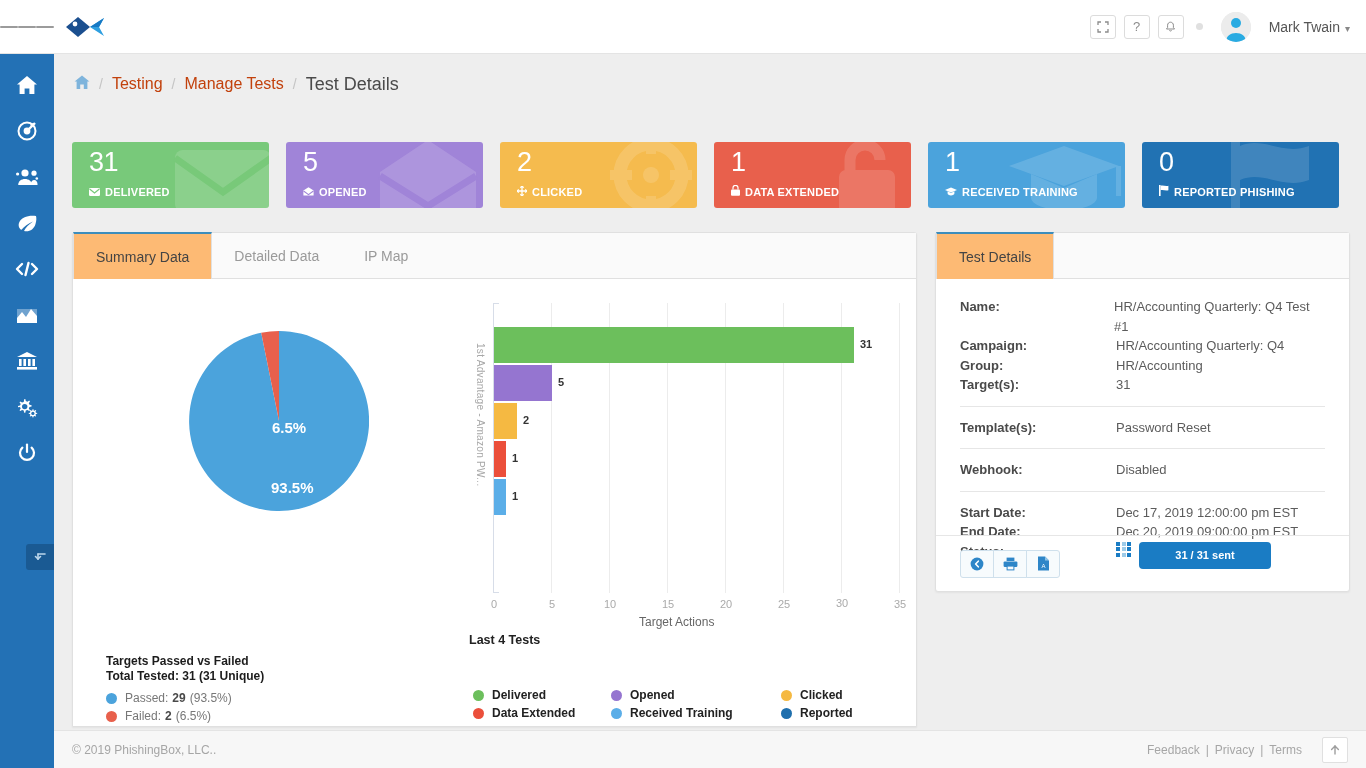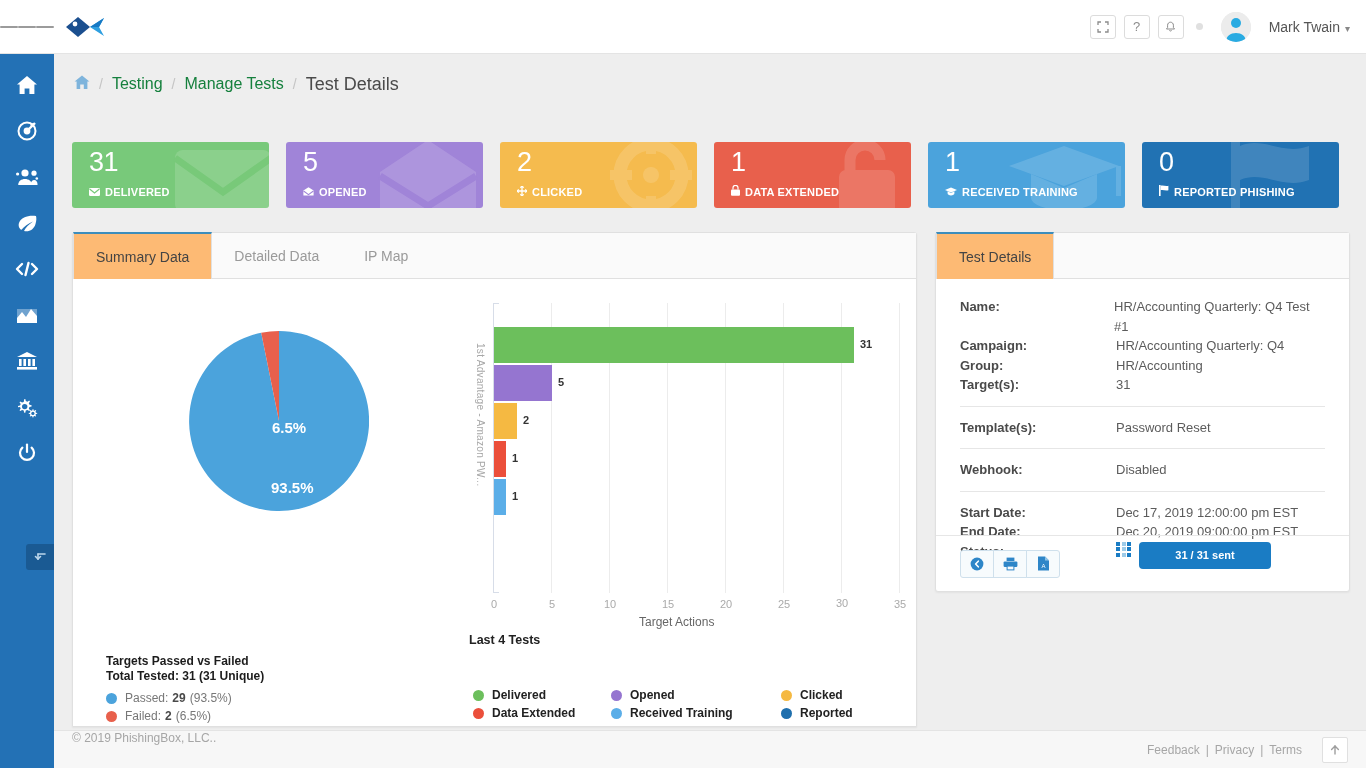--- a/index.html
+++ b/index.html
@@ -49,21 +49,21 @@
     width: 28px; height: 26px; background: #1a5a93; color: #bcd6ec;
     display: flex; align-items: center; justify-content: center;
     border-radius: 3px 0 0 3px; cursor: pointer;
   }
 
   
   .crumb-bar {
     position: absolute; top: 54px; left: 54px; width: 1312px; height: 60px;
     background: #eeeeee; display: flex; align-items: center; padding-left: 20px;
   }
-  .crumb-link { font-size: 16px; color: #15803d; cursor: pointer; }
+  .crumb-link { font-size: 16px; color: #c2410c; cursor: pointer; }
   .crumb-cur { font-size: 18px; color: #4a4a4a; }
   .crumb-sep { font-size: 14px; color: #c4c4c4; margin: 0 9px; }
   .home-ico { color: #7eb4dc; font-size: 15px; cursor: pointer; }
 
   
   .cards { position: absolute; top: 142px; left: 72px; display: flex; gap: 17px; }
   .card {
     width: 197px; height: 66px; border-radius: 3px; position: relative;
     overflow: hidden; cursor: pointer;
   }
@@ -152,21 +152,21 @@
     display: flex; align-items: center; justify-content: center; color: #2e86c8;
     cursor: pointer; margin-left: -1px;
   }
   .ibtn:first-child { margin-left: 0; border-radius: 3px 0 0 3px; }
   .ibtn:last-child { border-radius: 0 3px 3px 0; }
 
   
   .footer {
     position: absolute; bottom: 0; left: 54px; width: 1312px; height: 38px;
     background: #f7f7f7; border-top: 1px solid #e4e4e4;
-    display: flex; padding: 0 18px; font-size: 12px; color: #a6a6a6;
+    display: flex; align-items: center; padding: 0 18px; font-size: 12px; color: #a6a6a6;
   }
   .footer-right { margin-left: auto; display: flex; align-items: center; gap: 6px; }
   .footer-right a { color: #a6a6a6; text-decoration: none; cursor: pointer; }
   .top-btn {
     width: 26px; height: 26px; border: 1px solid #e0e0e0; background: #fff;
     display: flex; align-items: center; justify-content: center; color: #9e9e9e;
     margin-left: 14px; cursor: pointer; border-radius: 2px;
   }
 </style>
 </head>

